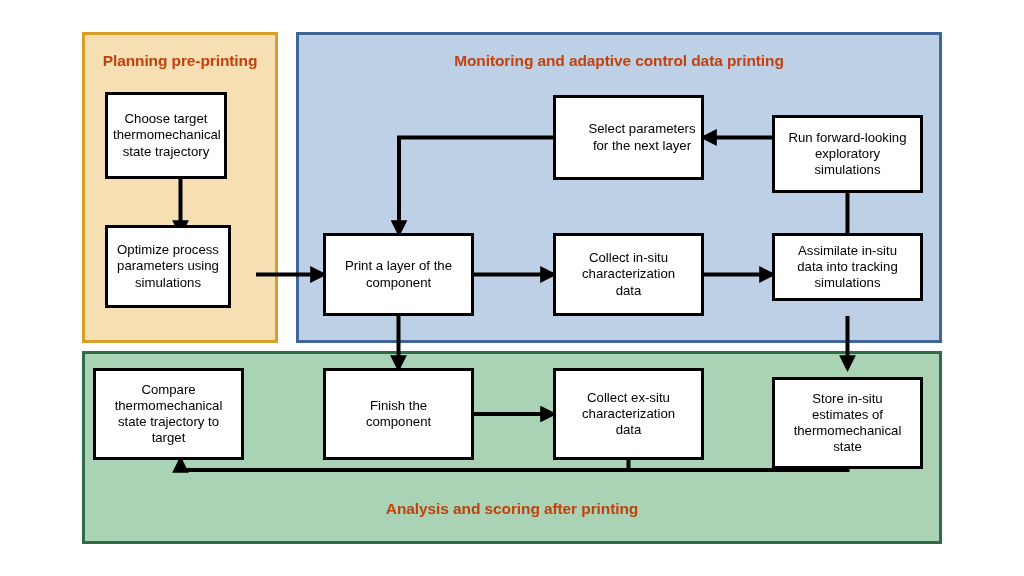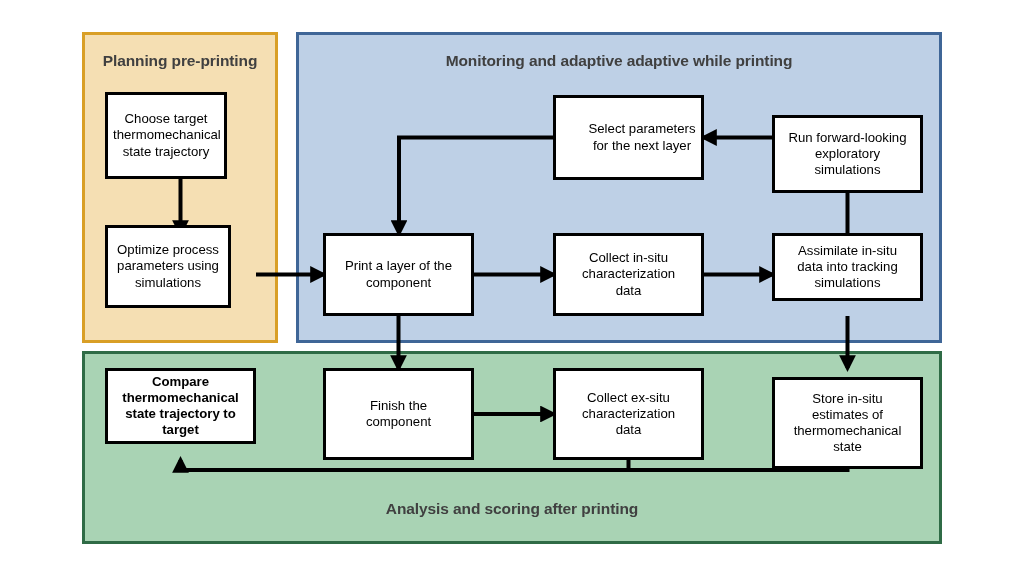--- a/index.html
+++ b/index.html
@@ -21,21 +21,21 @@
   .panel {
     position: absolute;
     box-sizing: border-box;
     border-width: 3px;
     border-style: solid;
   }
   .panel-title {
     position: absolute;
     font-weight: bold;
     font-size: 15.5px;
-    color: #404040;
+    color: #c2410c;
     text-align: center;
     white-space: nowrap;
     letter-spacing: -0.1px;
   }
   .node {
     position: absolute;
     box-sizing: border-box;
     background: #ffffff;
     border: 3px solid #000000;
     display: flex;
@@ -108,33 +108,33 @@
       </div>
       <div class="node" style="left: 772px; top: 233px; width: 151px; height: 68px;">
         <span>Assimilate in-situ<br>data into tracking<br>simulations</span>
       </div>
       <div class="node" style="left: 553px; top: 95px; width: 151px; height: 85px; padding-left: 32px;">
         <span>Select parameters<br>for the next layer</span>
       </div>
       <div class="node" style="left: 772px; top: 95px; width: 151px; height: 78px; margin-top: 20px;">
         <span>Run forward-looking<br>exploratory<br>simulations</span>
       </div>
-      <div class="node" style="left: 105px; top: 368px; width: 151px; height: 76px; font-weight: bold;">
+      <div class="node" style="left: 93px; top: 368px; width: 151px; height: 92px;">
         <span>Compare<br>thermomechanical<br>state trajectory to<br>target</span>
       </div>
       <div class="node" style="left: 323px; top: 368px; width: 151px; height: 92px;">
         <span>Finish the<br>component</span>
       </div>
       <div class="node" style="left: 553px; top: 368px; width: 151px; height: 92px;">
         <span>Collect ex-situ<br>characterization<br>data</span>
       </div>
       <div class="node" style="left: 772px; top: 368px; width: 151px; height: 92px; margin-top: 9px;">
         <span>Store in-situ<br>estimates of<br>thermomechanical<br>state</span>
       </div>
     </div>
 
   <div id="panel-titles">
       <div class="panel-title" style="left: 82px; top: 52px; width: 196px;">Planning pre-printing</div>
-      <div class="panel-title" style="left: 296px; top: 52px; width: 646px;">Monitoring and adaptive adaptive while printing</div>
+      <div class="panel-title" style="left: 296px; top: 52px; width: 646px;">Monitoring and adaptive control data printing</div>
       <div class="panel-title" style="left: 82px; top: 500px; width: 860px;">Analysis and scoring after printing</div>
     </div>
 
 </div>
 
 </body></html>

